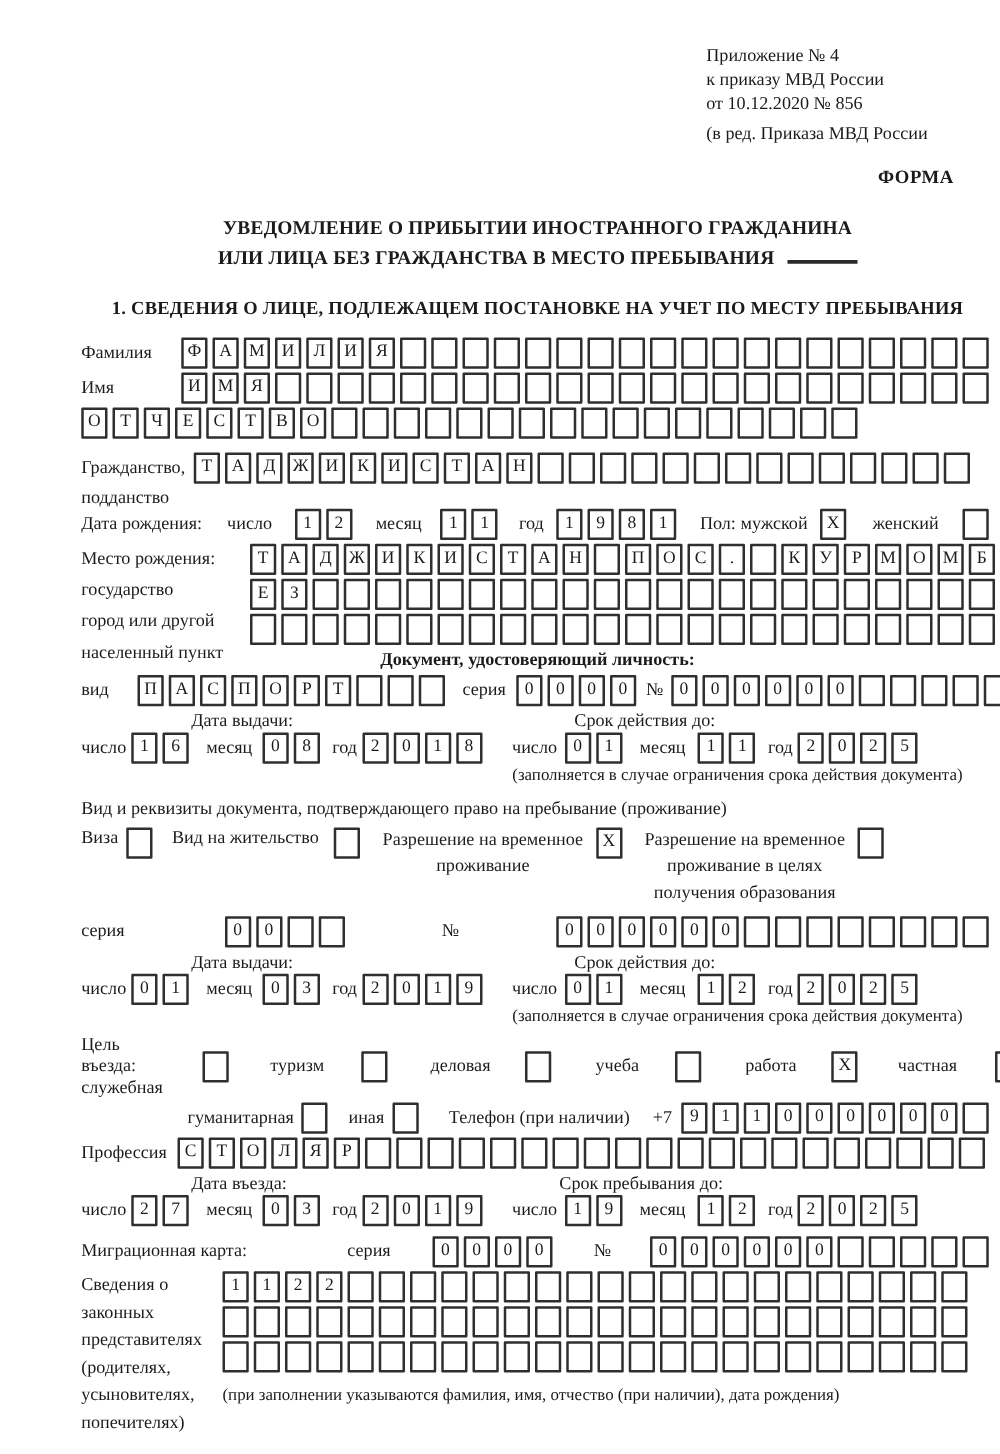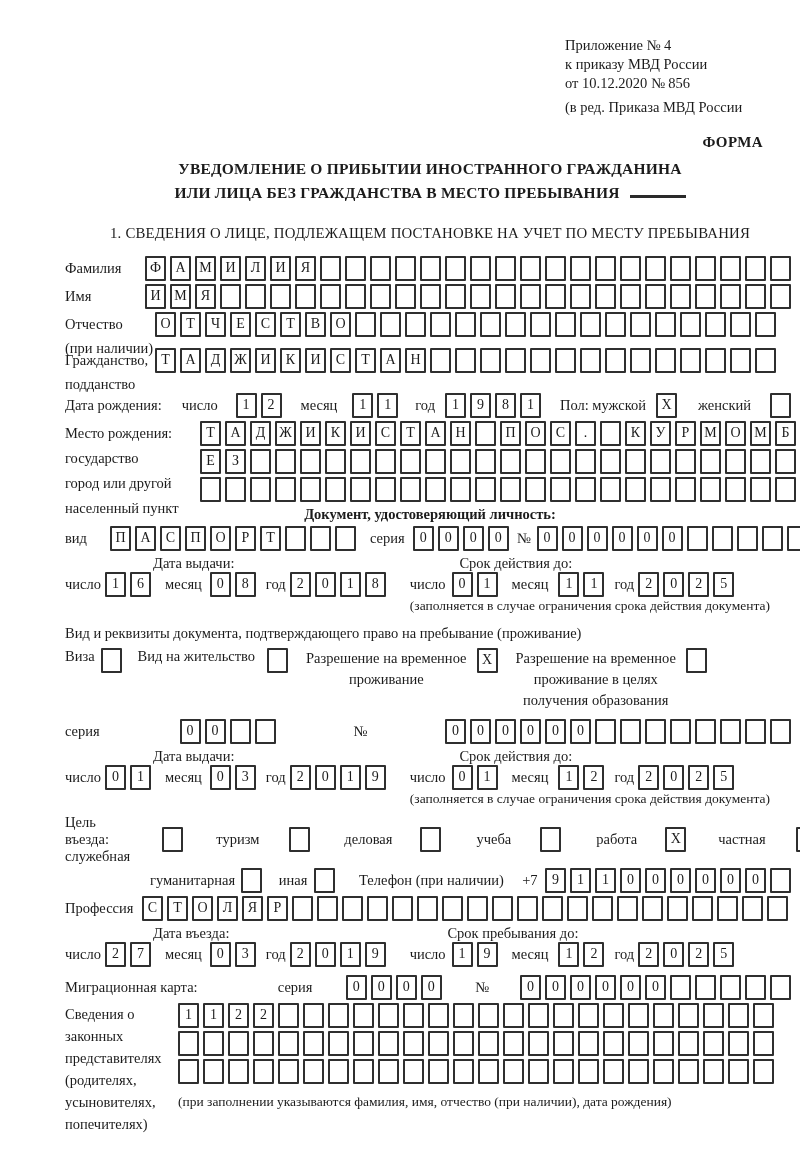--- a/index.html
+++ b/index.html
@@ -5,23 +5,23 @@
   * { box-sizing: border-box; }
   html,body { margin:0; padding:0; }
   body {
     width:800px; height:1163px; background:#ffffff; color:#1b1b1b;
     font-family:"Liberation Serif", serif; font-size:14.5px; overflow:hidden;
   }
   .page { padding:36px 5px 8px 65px; width:800px; }
   .hdr { margin-left:500px; line-height:1.32; }
   .hdr .sub { margin-top:5px; }
   .forma { font-weight:bold; text-align:right; margin:16px 32px 0 0; font-size:15px; letter-spacing:.4px; }
-  .title { text-align:center; font-weight:bold; font-size:15.5px; margin-top:6px; line-height:1.55; letter-spacing:.2px; }
+  .title { text-align:center; font-weight:bold; font-size:15.5px; margin-top:20px; line-height:1.55; letter-spacing:.2px; }
   .blank { display:inline-block; width:56px; height:3px; background:#2a2a2a; margin-left:10px; }
-  .sec { font-weight:normal; text-align:center; font-size:14.8px; margin-top:20px; letter-spacing:.2px; }
+  .sec { font-weight:bold; text-align:center; font-size:14.8px; margin-top:20px; letter-spacing:.2px; }
 
   .cell {
     display:inline-block; width:21px; height:25px; border:2px solid #2f2f2f; border-radius:1px;
     margin-right:4px; text-align:center; font-size:14px; line-height:20px; vertical-align:middle; background:#fff;
   }
   .cells { display:inline-block; white-space:nowrap; }
 
   .row  { display:flex; align-items:center; }
   .rowt { display:flex; align-items:flex-start; }
   .lbl { flex:none; }
@@ -66,24 +66,20 @@
     <span class="lbl w63">Фамилия</span>
     <span class="cells"><span class="cell">Ф</span><span class="cell">А</span><span class="cell">М</span><span class="cell">И</span><span class="cell">Л</span><span class="cell">И</span><span class="cell">Я</span><span class="cell"></span><span class="cell"></span><span class="cell"></span><span class="cell"></span><span class="cell"></span><span class="cell"></span><span class="cell"></span><span class="cell"></span><span class="cell"></span><span class="cell"></span><span class="cell"></span><span class="cell"></span><span class="cell"></span><span class="cell"></span><span class="cell"></span><span class="cell"></span><span class="cell"></span><span class="cell"></span><span class="cell"></span></span>
   </div>
 
   <div class="row mb3">
     <span class="lbl w63">Имя</span>
     <span class="cells"><span class="cell">И</span><span class="cell">М</span><span class="cell">Я</span><span class="cell"></span><span class="cell"></span><span class="cell"></span><span class="cell"></span><span class="cell"></span><span class="cell"></span><span class="cell"></span><span class="cell"></span><span class="cell"></span><span class="cell"></span><span class="cell"></span><span class="cell"></span><span class="cell"></span><span class="cell"></span><span class="cell"></span><span class="cell"></span><span class="cell"></span><span class="cell"></span><span class="cell"></span><span class="cell"></span><span class="cell"></span><span class="cell"></span><span class="cell"></span></span>
   </div>
 
   <div class="rowt h36">
-    <div class="lbl w90 lh24">
-      <div>Отчество</div>
-      <div>(при наличии)</div>
-    </div>
     <span class="cells"><span class="cell">О</span><span class="cell">Т</span><span class="cell">Ч</span><span class="cell">Е</span><span class="cell">С</span><span class="cell">Т</span><span class="cell">В</span><span class="cell">О</span><span class="cell"></span><span class="cell"></span><span class="cell"></span><span class="cell"></span><span class="cell"></span><span class="cell"></span><span class="cell"></span><span class="cell"></span><span class="cell"></span><span class="cell"></span><span class="cell"></span><span class="cell"></span><span class="cell"></span><span class="cell"></span><span class="cell"></span><span class="cell"></span><span class="cell"></span></span>
   </div>
 
   <div class="rowt h45">
     <div class="lbl w90 lh24">
       <div>Гражданство,</div>
       <div>подданство</div>
     </div>
     <span class="cells"><span class="cell">Т</span><span class="cell">А</span><span class="cell">Д</span><span class="cell">Ж</span><span class="cell">И</span><span class="cell">К</span><span class="cell">И</span><span class="cell">С</span><span class="cell">Т</span><span class="cell">А</span><span class="cell">Н</span><span class="cell"></span><span class="cell"></span><span class="cell"></span><span class="cell"></span><span class="cell"></span><span class="cell"></span><span class="cell"></span><span class="cell"></span><span class="cell"></span><span class="cell"></span><span class="cell"></span><span class="cell"></span><span class="cell"></span><span class="cell"></span></span>
   </div>

